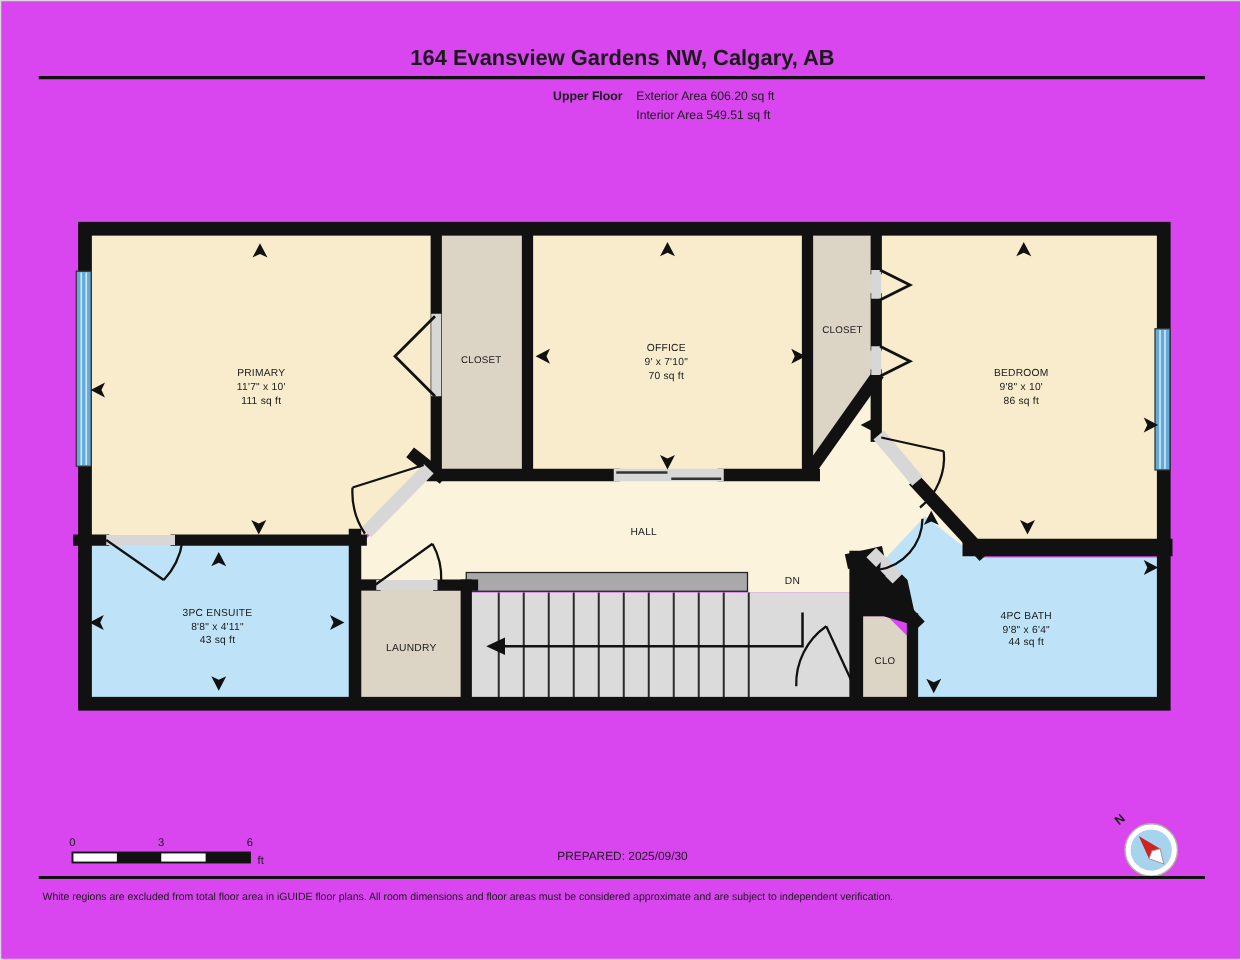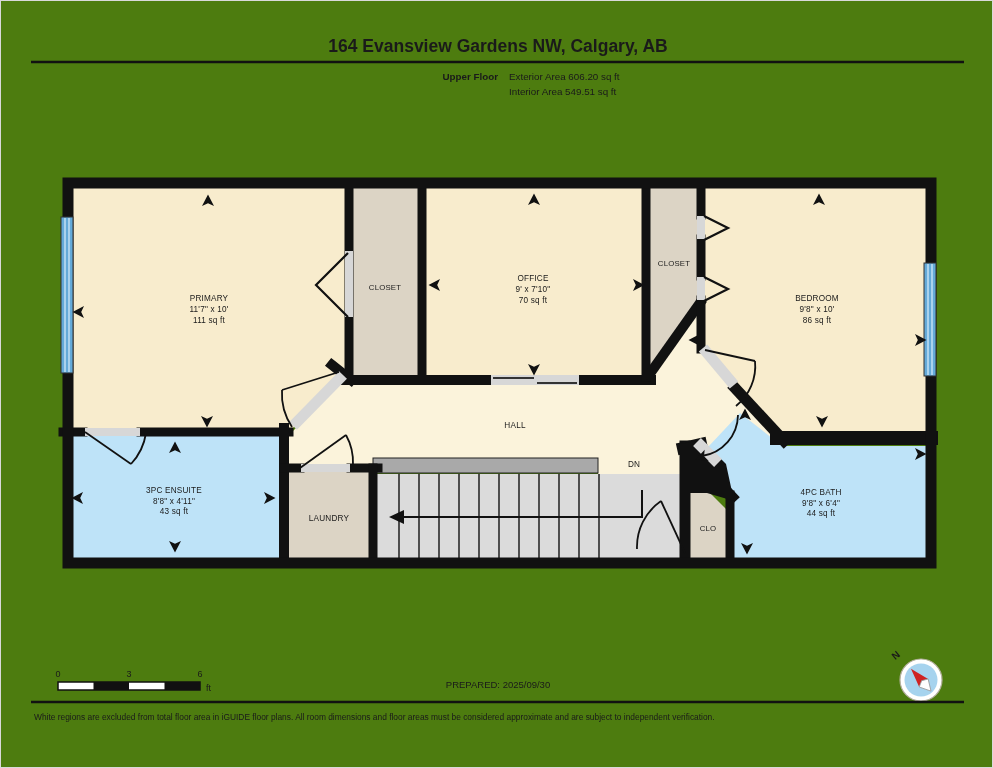--- a/index.html
+++ b/index.html
@@ -1,16 +1,16 @@
 <!DOCTYPE html>
 <html><head>
 <meta charset="utf-8">
 <style>
   html,body{margin:0;padding:0;background:#fff;}
-  .page{position:relative;width:993px;height:768px;background:#4d7c0f;border:1px solid #d9d9d9;box-sizing:border-box;font-family:"Liberation Sans",sans-serif;overflow:hidden;}
+  .page{position:relative;width:993px;height:768px;background:#d946ef;border:1px solid #d9d9d9;box-sizing:border-box;font-family:"Liberation Sans",sans-serif;overflow:hidden;}
   svg{display:block;}
   text{font-family:"Liberation Sans",sans-serif;fill:#1a1a1a;}
   .title{font-size:17.5px;font-weight:bold;}
   .hdr-bold{font-size:9.8px;font-weight:bold;}
   .hdr{font-size:9.8px;}
   .room-label{font-size:8.2px;letter-spacing:.2px;}
   .small-label{font-size:7.8px;letter-spacing:.2px;}
   .scale-num{font-size:9px;}
   .prepared{font-size:9.5px;}
   .disclaimer{font-size:8.4px;}

